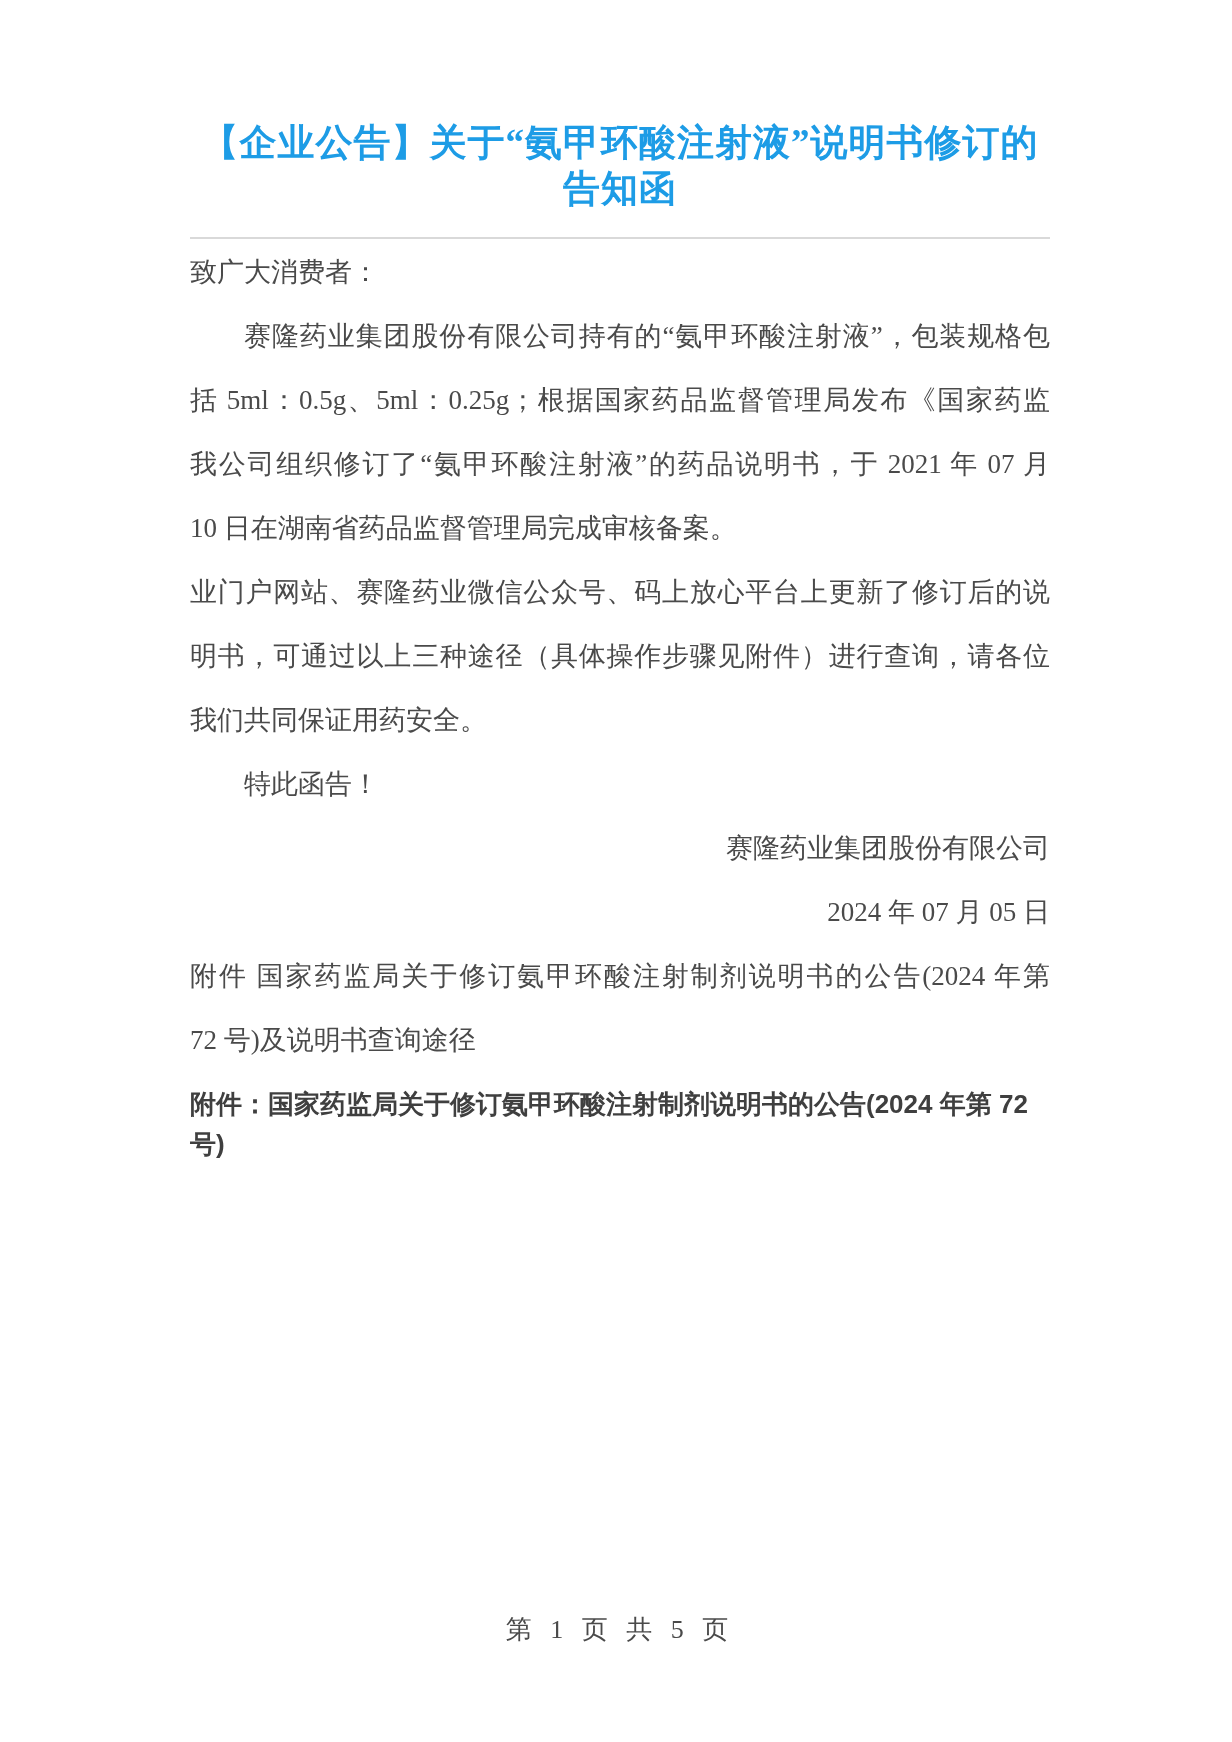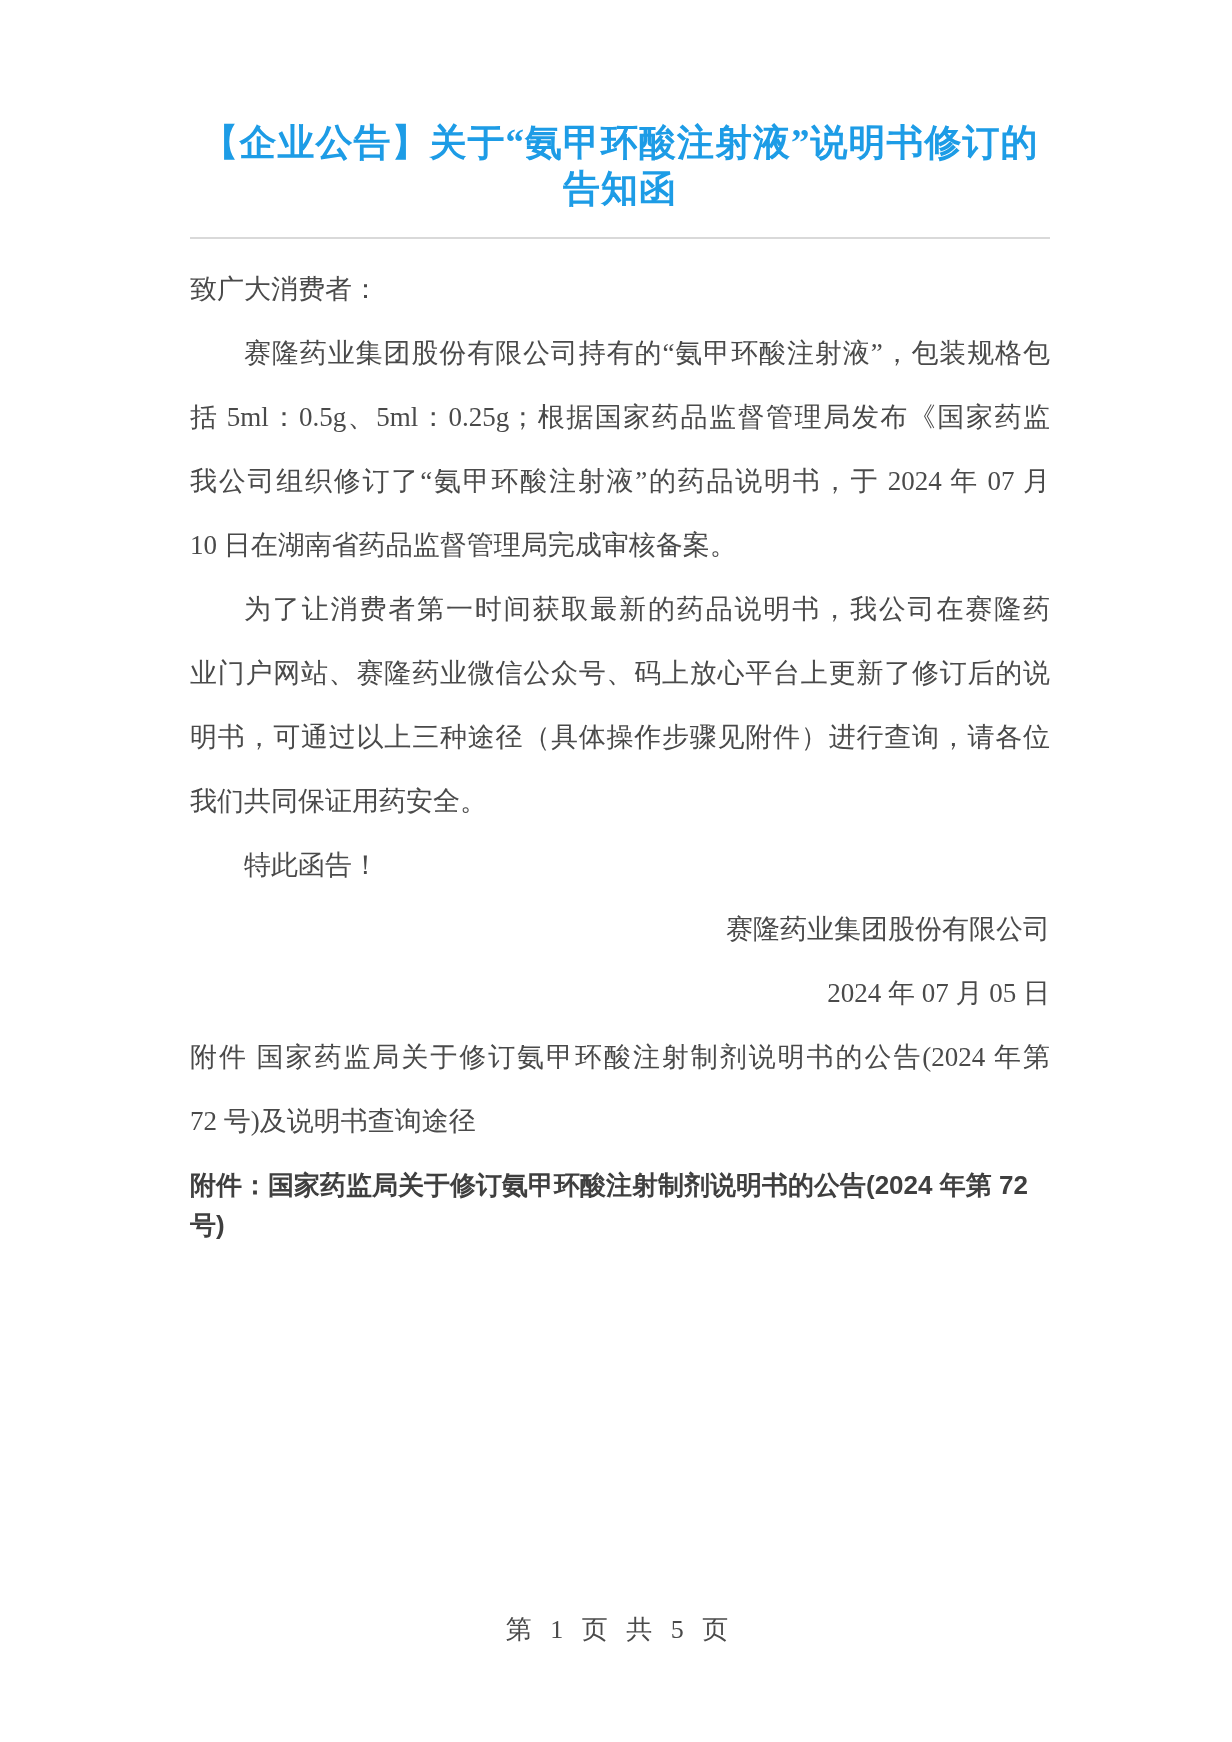--- a/index.html
+++ b/index.html
@@ -35,21 +35,21 @@
     letter-spacing: 1px;
     font-family: "Liberation Serif", "DejaVu Serif", serif;
   }
   .divider {
     border: none;
     border-top: 2px solid #d9d9d9;
     margin-top: 25px;
     width: 100%;
   }
   .body-text {
-    margin-top: 18px;
+    margin-top: 1px;
     font-size: 27px;
     line-height: 64px;
     color: #4a4a4a;
   }
   .line { width: 100%; }
   .j { text-align: justify; text-align-last: justify; }
   .indent { text-indent: 54px; }
   .r { text-align: right; }
   .attach-bold {
     font-size: 26px;
@@ -78,23 +78,22 @@
   <div class="content">
 
     <h1 class="doc-title">【企业公告】关于“氨甲环酸注射液”说明书修订的告知函</h1>
 
     <hr class="divider">
 
     <div class="body-text">
       <div class="line">致广大消费者：</div>
       <div class="line j indent">赛隆药业集团股份有限公司持有的“氨甲环酸注射液”，包装规格包</div>
       <div class="line j">括 5ml：0.5g、5ml：0.25g；根据国家药品监督管理局发布《国家药监</div>
-      <div class="line j">我公司组织修订了“氨甲环酸注射液”的药品说明书，于 2024 年 07 月</div>
+      <div class="line j">我公司组织修订了“氨甲环酸注射液”的药品说明书，于 2021 年 07 月</div>
       <div class="line">10 日在湖南省药品监督管理局完成审核备案。</div>
-      <div class="line j indent">为了让消费者第一时间获取最新的药品说明书，我公司在赛隆药</div>
       <div class="line j">业门户网站、赛隆药业微信公众号、码上放心平台上更新了修订后的说</div>
       <div class="line j">明书，可通过以上三种途径（具体操作步骤见附件）进行查询，请各位</div>
       <div class="line">我们共同保证用药安全。</div>
       <div class="line indent">特此函告！</div>
       <div class="line r">赛隆药业集团股份有限公司</div>
       <div class="line r">2024 年 07 月 05 日</div>
       <div class="line j">附件 国家药监局关于修订氨甲环酸注射制剂说明书的公告(2024 年第</div>
       <div class="line">72 号)及说明书查询途径</div>
       <div class="line attach-bold">附件：国家药监局关于修订氨甲环酸注射制剂说明书的公告(2024 年第 72 号)</div>
     </div>

